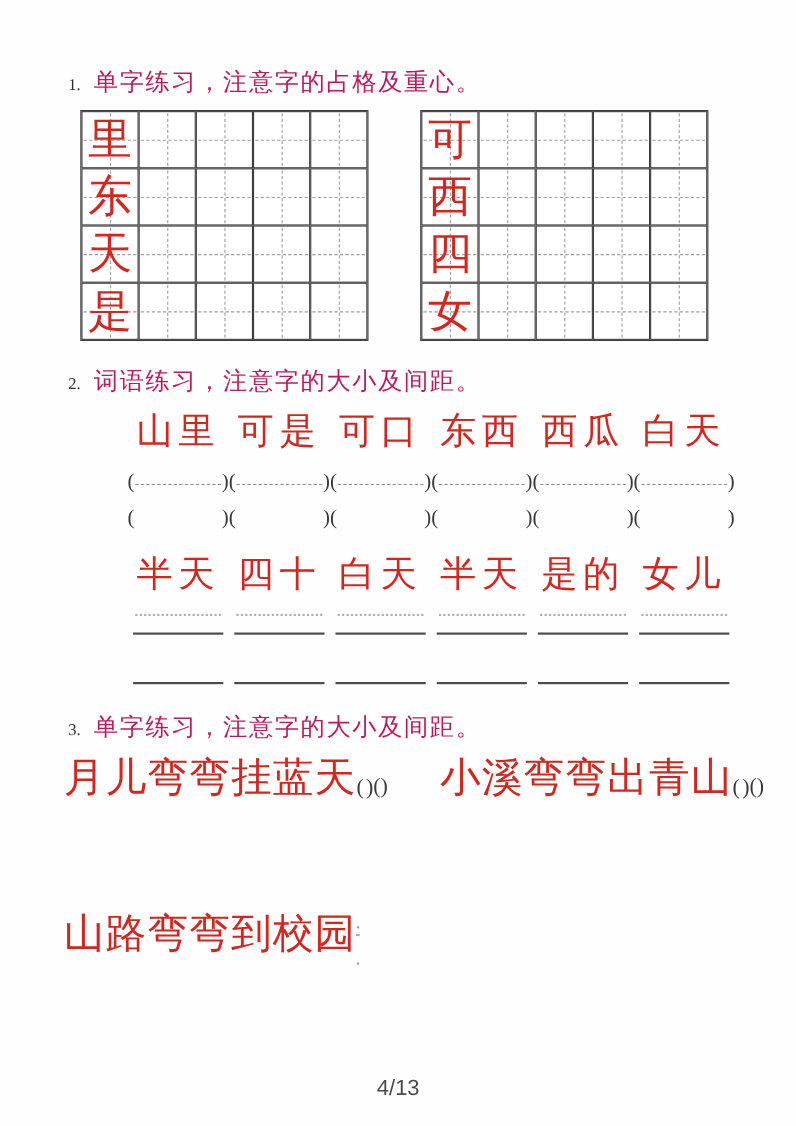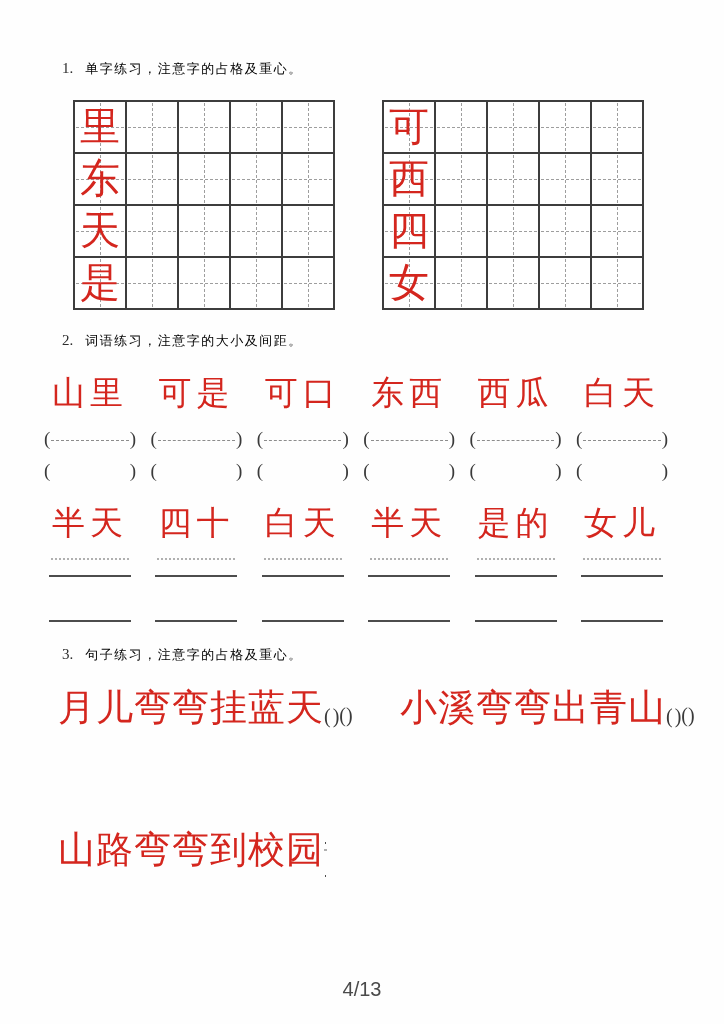--- a/index.html
+++ b/index.html
@@ -12,21 +12,21 @@
     color:#2e2e2e;
     overflow:hidden;
   }
   
   .heading {
     position:absolute; left:62px;
     display:flex; align-items:baseline; gap:12px;
     white-space:nowrap;
   }
   .heading .num  { font-size:15px; color:#2c2c2c; }
-  .heading .txt  { font-size:13px; color:#000000; letter-spacing:1.5px; }
+  .heading .txt  { font-size:22px; color:#be185d; letter-spacing:1.5px; }
   
   .grids-row { position:absolute; top:100px; left:73px; display:flex; gap:47px; }
   .char-grid {
     display:grid;
     grid-template-columns:repeat(5,52px);
     grid-auto-rows:52px;
     border:1px solid var(--grid-line);
     background:#fff;
   }
   .cell { position:relative; border:1px solid var(--grid-line); }
@@ -37,21 +37,21 @@
   .cell::after {
     content:""; position:absolute; top:50%; left:1px; right:1px;
     border-top:1px dashed var(--dash-gray);
   }
   .model-char {
     position:absolute; inset:0; z-index:2;
     display:flex; align-items:center; justify-content:center;
     font-size:40px; line-height:1; color:var(--red);
   }
   
-  .word-row { position:absolute; left:44px; width:624px; display:flex; justify-content:space-between; }
+  .word-row { position:absolute; left:44px; width:624px; display:flex; justify-content:flex-end; }
   .word-col { width:92px; display:flex; flex-direction:column; align-items:center; }
   .word {
     height:44px; line-height:44px; white-space:nowrap;
     font-size:33px; letter-spacing:5px; color:var(--red);
   }
   .paren-trace {
     margin-top:13px; width:100%;
     display:flex; align-items:center;
     font-size:19px; color:#3a3a3a;
   }
@@ -272,21 +272,21 @@
     <div class="word-col">
       <div class="word">女儿</div>
       <div class="rule-dotted"></div>
       <div class="rule-solid-1"></div>
       <div class="rule-solid-2"></div>
     </div>
   </div>
 
   <div class="heading" style="top:646px">
     <span class="num">3.</span>
-    <span class="txt">句子练习，注意字的占格及重心。</span>
+    <span class="txt">单字练习，注意字的大小及间距。</span>
   </div>
 
   <div class="sentence-row" style="top:683px">
     <div class="sentence-col">
       <div class="sentence">月儿弯弯挂蓝天</div>
       <div class="paren-trace">
           <span>(</span>
           <span class="mid"></span>
           <span>)</span>
         </div>

